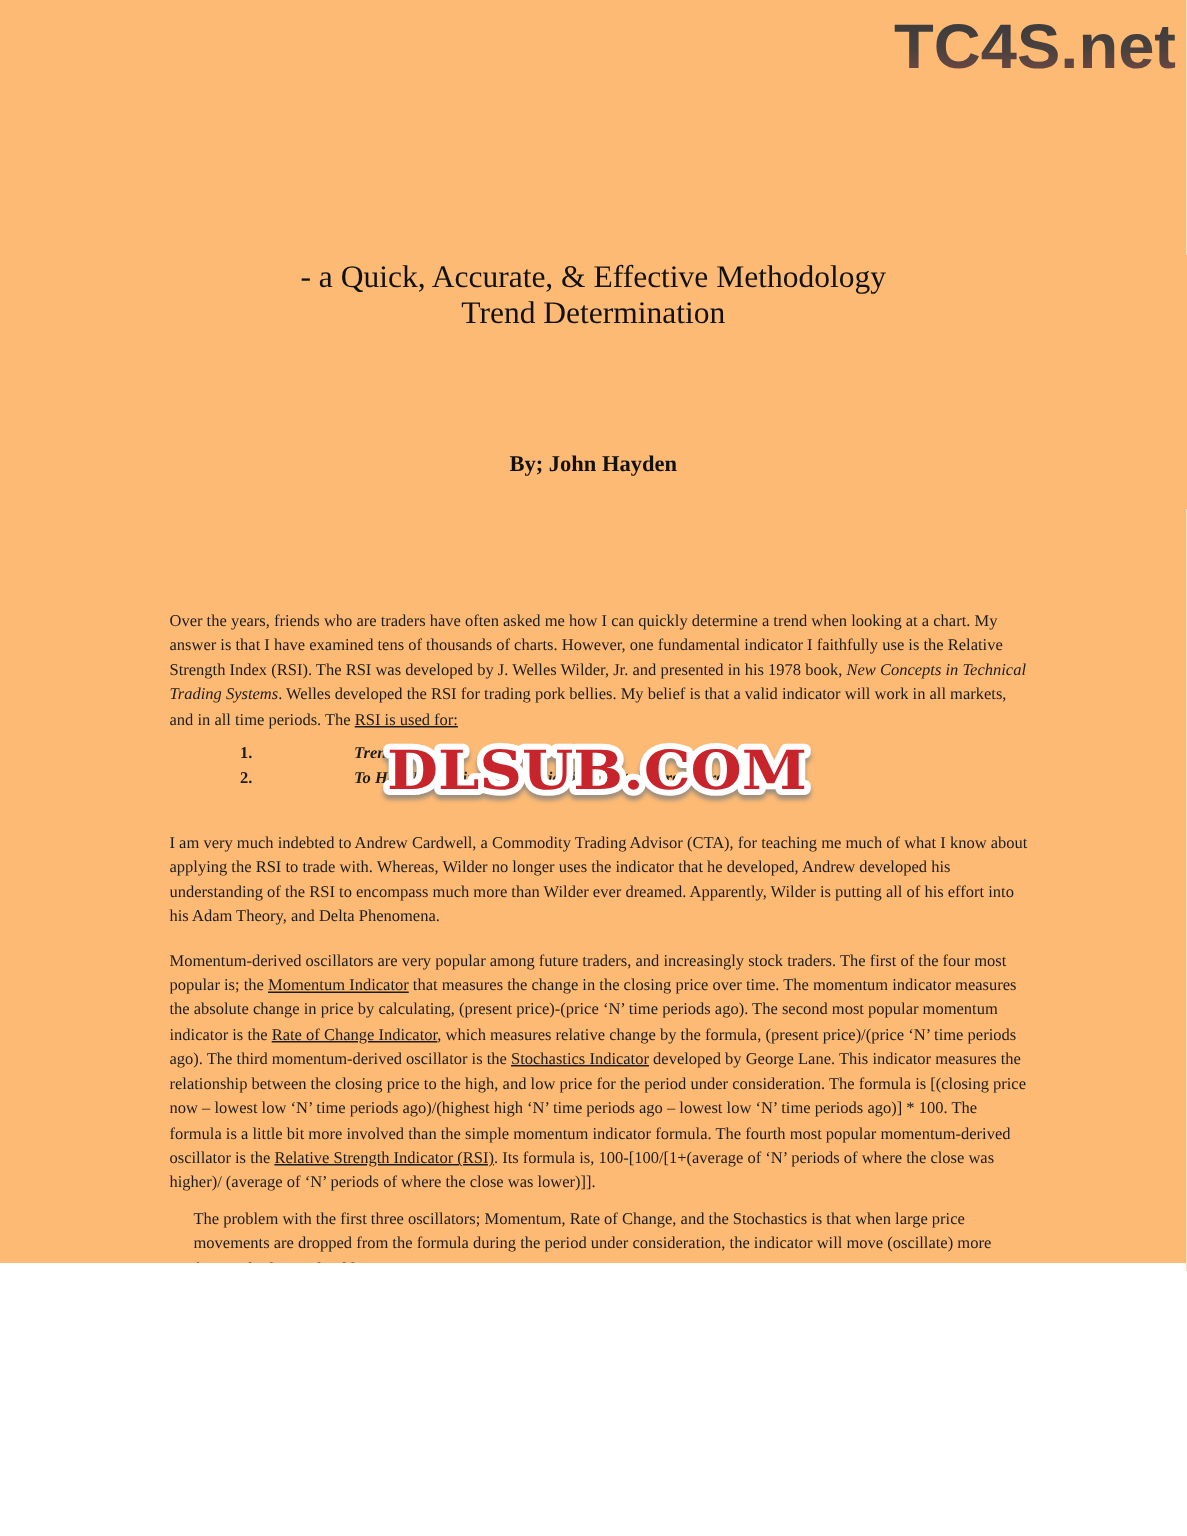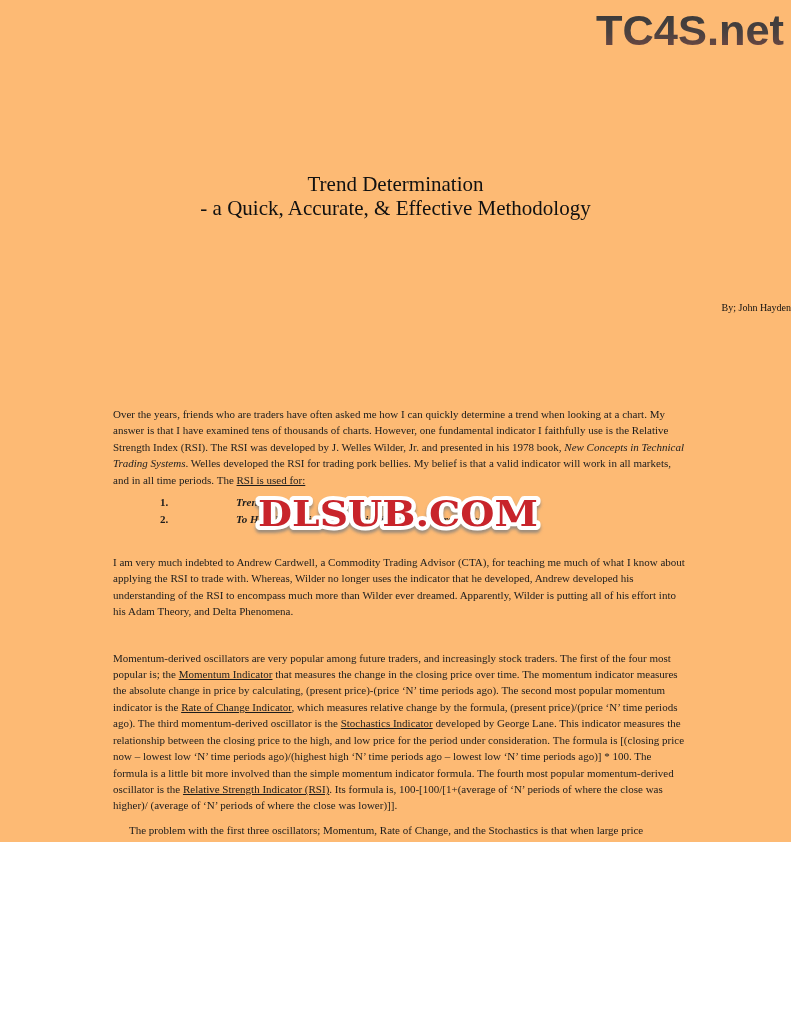--- a/index.html
+++ b/index.html
@@ -17,31 +17,31 @@
   .tc4s { position:absolute; top:4px; left:592px; width:196px; height:48px; }
 
   
   .doc-title {
     position:absolute; top:172px; left:0; width:100%;
     text-align:center; font-size:21px; line-height:24px; color:#111;
   }
 
   .byline {
     position:absolute; top:302px; left:0; width:100%;
-    text-align:right; font-size:10px; color:#111;
+    text-align:center; font-size:15px; color:#111;font-weight:bold;
   }
 
   
   .body {
     position:absolute; top:406px; left:113px; width:572px;
     font-size:11px; line-height:16.4px; text-align:left; color:#1c1c1c;
   }
   .body p { margin:0 0 16px 0; }
   p.mb-p1 { margin-bottom:6px; }
-  p.mb-p2 { margin-bottom:30px; }
+  p.mb-p2 { margin-bottom:13px; }
   p.mb-p3 { margin-bottom:8px; }
   p.mb-p4 { margin-bottom:13px;margin-left:16px; }
 
   .seg-b { font-weight:bold;font-style:italic; }
   .seg-i { font-style:italic; }
   .seg-u { text-decoration:underline; }
 
   .list { margin-bottom:26px; }
   .list-row { line-height:17px; font-weight:bold; }
   .list-num { display:inline-block; margin-left:47px; width:76px; font-weight:bold; }
@@ -72,22 +72,22 @@
       <linearGradient id="tc4sGrad" x1="0" y1="0" x2="0" y2="1">
         <stop offset="0.15" stop-color="#3b3b3b"></stop>
         <stop offset="0.55" stop-color="#4a413f"></stop>
         <stop offset="1" stop-color="#7c4a43"></stop>
       </linearGradient>
     </defs>
     <text x="98" y="41" text-anchor="middle" font-family="'Liberation Sans', sans-serif" font-weight="bold" font-size="42" fill="url(#tc4sGrad)" textLength="188" lengthAdjust="spacingAndGlyphs">TC4S.net</text>
   </svg>
 
   <div class="doc-title">
+    <div>- a Quick, Accurate, &amp; Effective Methodology</div>
     <div>Trend Determination</div>
-    <div>- a Quick, Accurate, &amp; Effective Methodology</div>
   </div>
 
   <div class="byline">By; John Hayden</div>
 
   <div class="body">
     <p class="mb-p1"><span>Over the years, friends who are traders have often asked me how I can quickly determine a trend when looking at a chart. My answer is that I have examined tens of thousands of charts. However, one fundamental indicator I faithfully use is the Relative Strength Index (RSI). The RSI was developed by J. Welles Wilder, Jr. and presented in his 1978 book, </span><span class="seg-i">New Concepts in Technical Trading Systems</span><span>. Welles developed the RSI for trading pork bellies. My belief is that a valid indicator will work in all markets, and in all time periods.  The </span><span class="seg-u">RSI is used for:</span></p>
 
     <div class="list">
       <div class="list-row">
         <span class="list-num">1.</span><span class="list-text"><span class="seg-b">Trend A</span></span>

